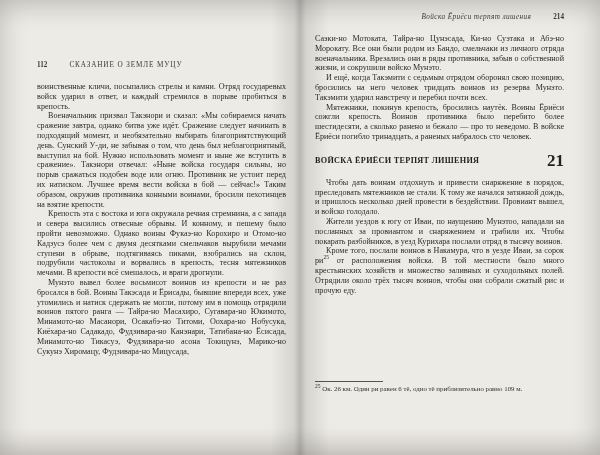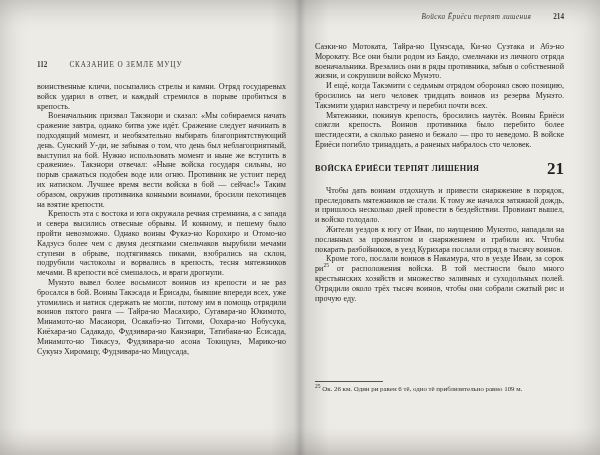--- a/index.html
+++ b/index.html
@@ -21,21 +21,21 @@
     background:linear-gradient(90deg, rgba(0,0,0,0) 0%, rgba(0,0,0,0.10) 40%, rgba(0,0,0,0.22) 50%, rgba(0,0,0,0.10) 60%, rgba(0,0,0,0) 100%);
     pointer-events:none;
   }
   .page{
     width:300px;height:407px;
     box-sizing:border-box;
     display:flex;flex-direction:column;
     color:#2b2b2b;
   }
   .page-left{padding:13px 14px 13px 37px;}
-  .page-right{padding:13px 36px 13px 15px;gap:8px;}
+  .page-right{padding:13px 36px 13px 15px;}
   .running-head{
     display:flex;align-items:baseline;
     font-size:7.2px;letter-spacing:0.9px;color:#3a3a3a;
     margin-bottom:13px;white-space:nowrap;
   }
   .running-head .pagenum{font-weight:bold;letter-spacing:0;}
   .page-left .head-title{margin-left:22px;margin-top:48px;}
   .page-right .running-head{justify-content:flex-end;}
   .page-right .head-title{font-style:italic;letter-spacing:0.4px;margin-right:22px;}
   .body{flex:1;display:flex;flex-direction:column;}

